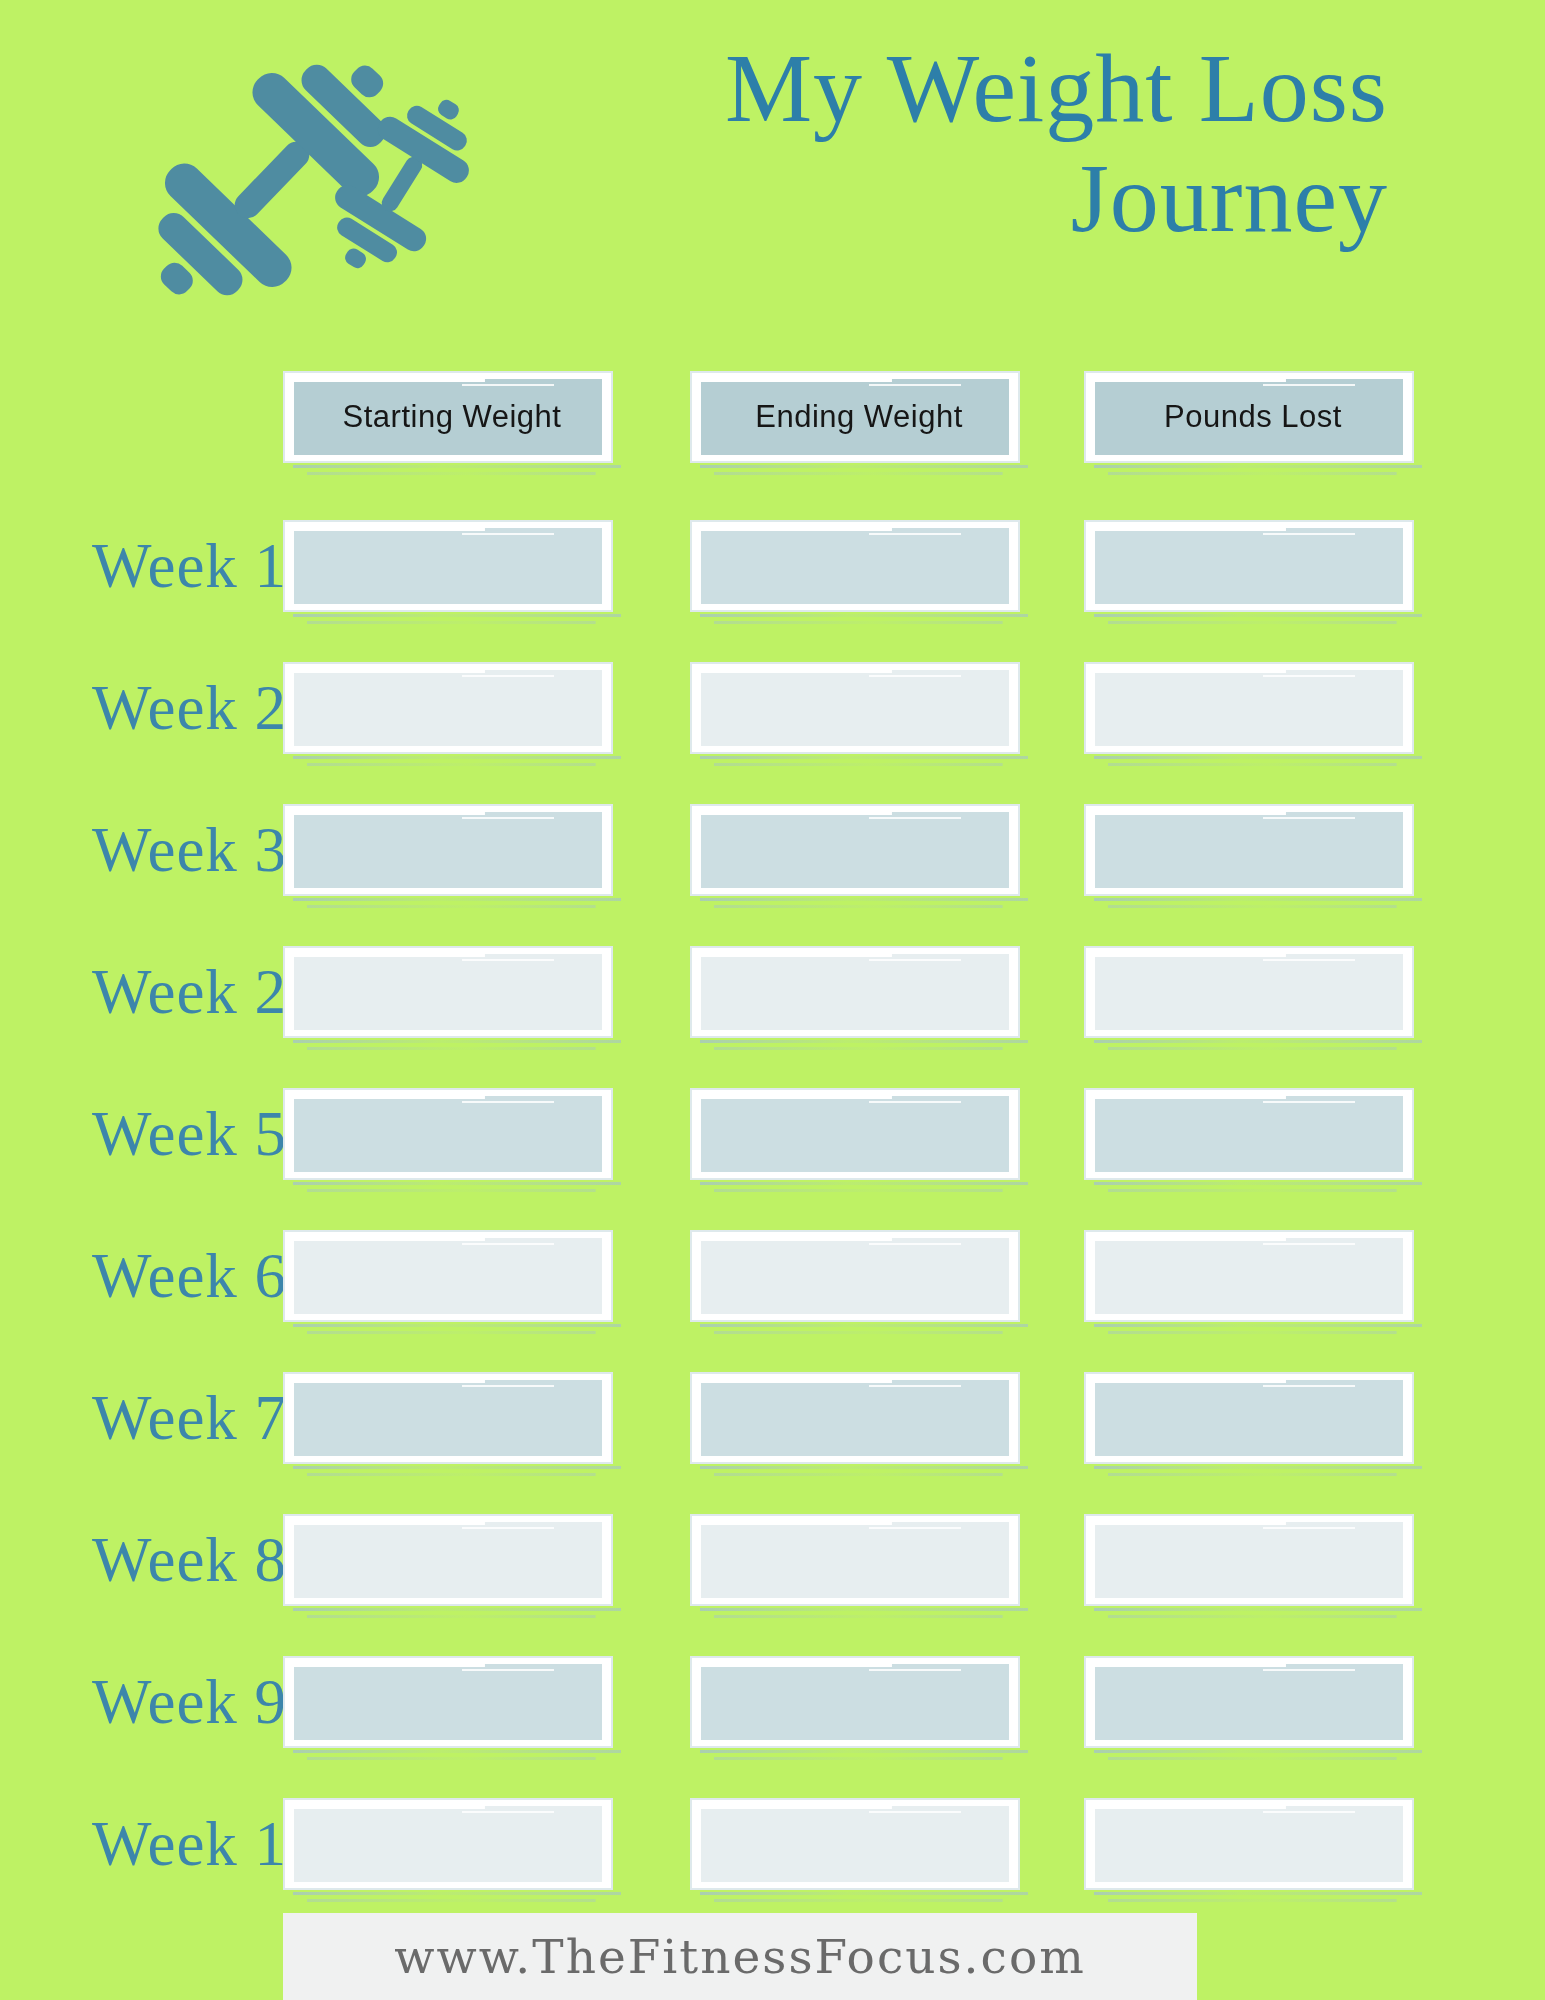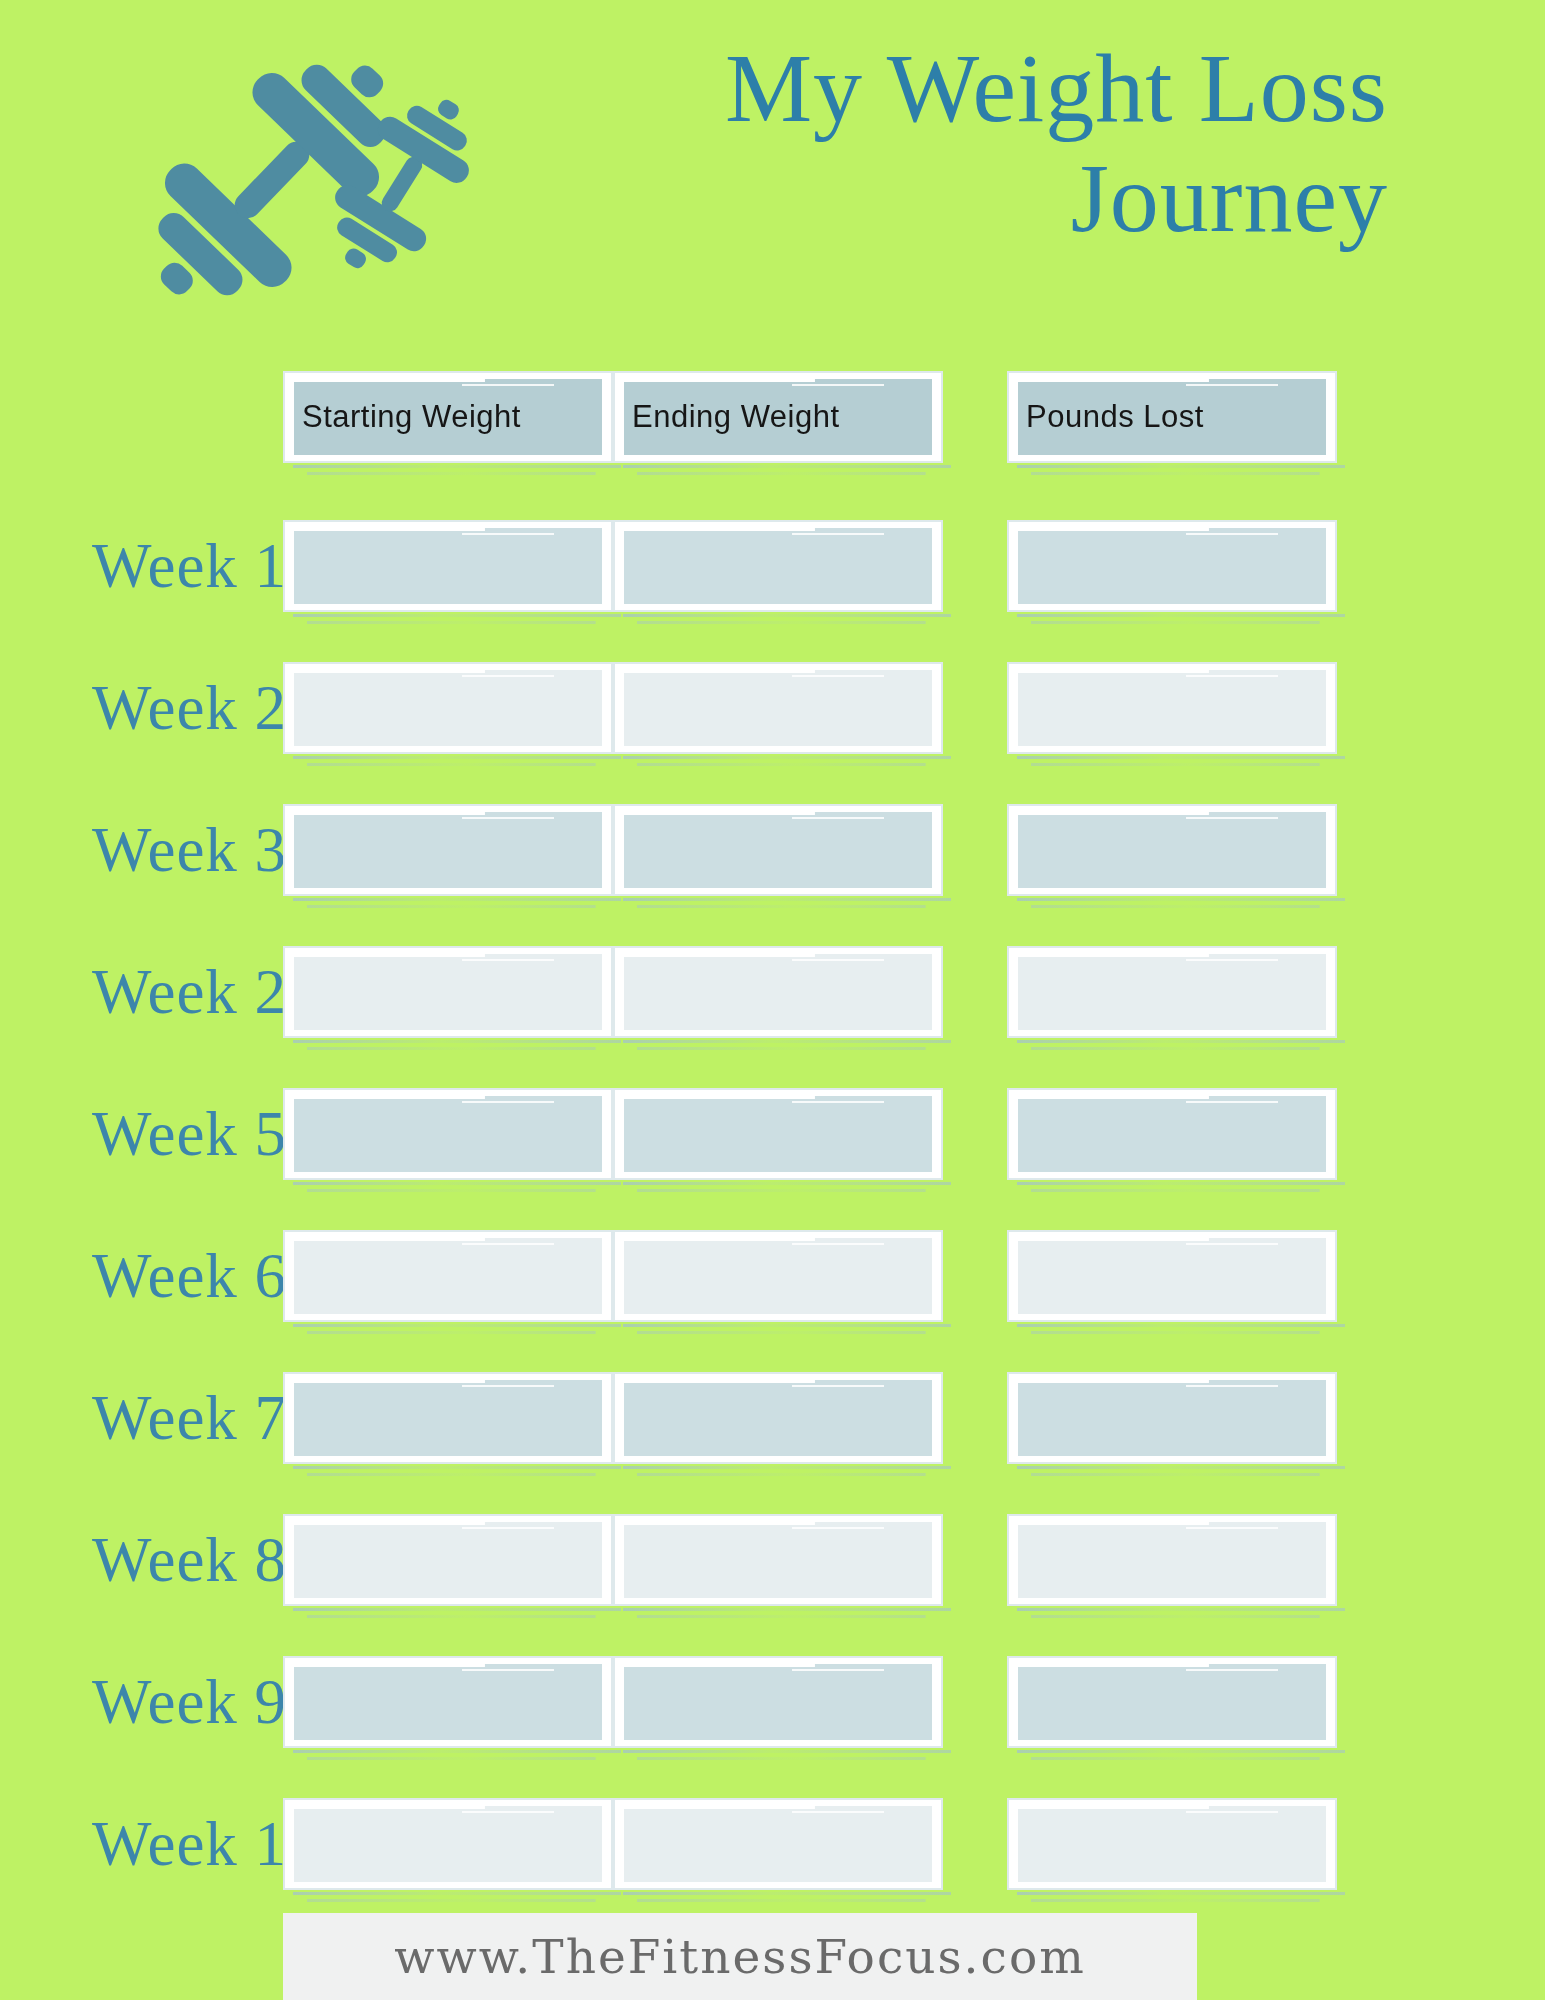--- a/index.html
+++ b/index.html
@@ -22,30 +22,30 @@
   .row{height:142px;}
   .labelcol{width:243px;box-sizing:border-box;padding-left:52px;flex:none;text-align:center;}
   .row .labelcol{
     font-size:63px;color:var(--label-blue);letter-spacing:1px;white-space:nowrap;
   }
   .frame{
     width:330px;flex:none;box-sizing:border-box;background:#fff;
     padding:8px 11px;position:relative;
     box-shadow:inset 0 0 0 2px rgba(168,198,206,.38);
   }
-  .c2{} .c3{margin-left:64px;}
+  .c2{margin-left:77px;} .c3{margin-left:64px;}
   
   .frame::after{
     content:"";position:absolute;left:10px;right:-8px;bottom:-15px;height:13px;pointer-events:none;
     background:
       linear-gradient(90deg, rgba(163,195,203,.75), rgba(163,195,203,.10) 45%, rgba(163,195,203,.60)) 0 0/100% 3px no-repeat,
       linear-gradient(90deg, rgba(163,195,203,.45), rgba(163,195,203,.06) 55%, rgba(163,195,203,.40)) 14px 7px/88% 3px no-repeat;
   }
   .fill{
-    height:76px;position:relative;display:flex;align-items:center;justify-content:flex-start;padding-left:8px;
+    height:76px;position:relative;display:flex;align-items:center;justify-content:center;padding-left:8px;
   }
   
   .fill::before{
     content:"";position:absolute;top:0;left:0;right:0;height:10px;pointer-events:none;
     background:
       linear-gradient(#fff,#fff) 0 0/62% 3px no-repeat,
       linear-gradient(rgba(255,255,255,.85),rgba(255,255,255,.85)) 78% 5px/30% 2px no-repeat;
   }
   .hrow .fill{background:var(--head-fill);}
   .row.dark .fill{background:var(--row-dark);}

